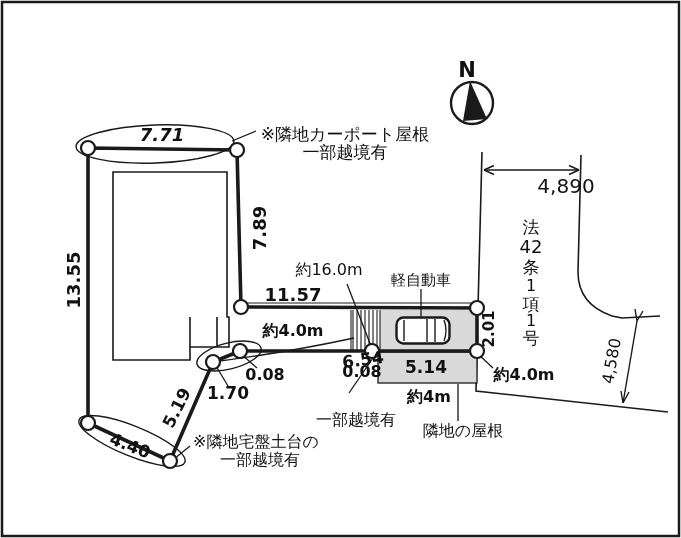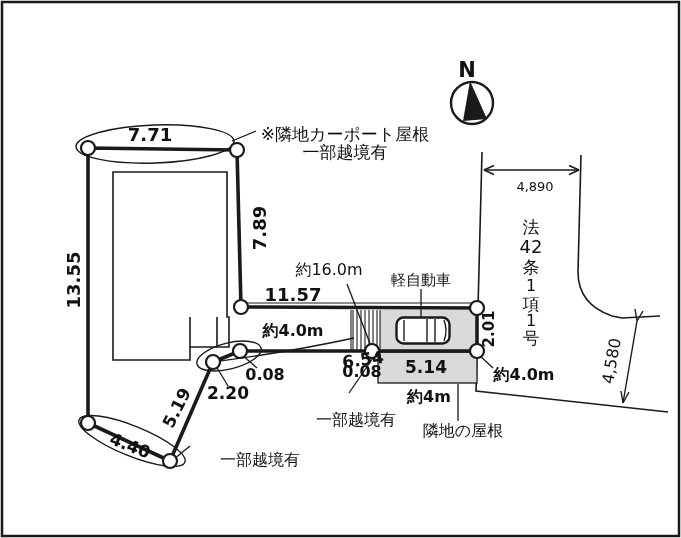--- a/index.html
+++ b/index.html
@@ -106,56 +106,57 @@
       <circle cx="170" cy="461" r="7"></circle>
       <circle cx="88" cy="423" r="7"></circle>
     </g>
 
     <g>
       <circle cx="472" cy="103" r="21" fill="none" stroke="#1a1a1a" stroke-width="2.4"></circle>
       <polygon points="470,81 487,119 463,121" fill="#1a1a1a"></polygon>
     </g>
   </svg>
 
-  <div class="lbl num" style="left:150px;top:135px;font-size:18px;">7.71</div>
+  <div class="lbl num" style="left:162px;top:135px;font-size:18px;font-style:italic;">7.71</div>
   <div class="lbl jp" style="left:345px;top:134px;font-size:17px;">※隣地カーポート屋根</div>
   <div class="lbl jp" style="left:345px;top:152px;font-size:17px;">一部越境有</div>
 
   <div class="lbl num" style="left:74px;top:280px;font-size:18px;transform:translate(-50%,-50%) rotate(-90deg);">13.55</div>
   <div class="lbl num" style="left:260px;top:228px;font-size:18px;transform:translate(-50%,-50%) rotate(-90deg);">7.89</div>
 
   <div class="lbl jp" style="left:329px;top:270px;">約16.0m</div>
   <div class="lbl jp" style="left:421px;top:280px;font-size:15px;">軽自動車</div>
 
   <div class="lbl num" style="left:293px;top:295px;font-size:18px;">11.57</div>
   <div class="lbl num" style="left:293px;top:331px;font-size:16px;">約4.0m</div>
   <div class="lbl num" style="left:363px;top:360px;transform:translate(-50%,-50%) rotate(-8deg);">6.54</div>
   <div class="lbl num" style="left:265px;top:375px;font-size:16px;">0.08</div>
-  <div class="lbl num" style="left:228px;top:393px;">2.20</div>
+  <div class="lbl num" style="left:228px;top:393px;">1.70</div>
   <div class="lbl num" style="left:362px;top:372px;font-size:16px;">0.08</div>
 
   <div class="lbl jp" style="left:356px;top:420px;">一部越境有</div>
 
   <div class="lbl num" style="left:426px;top:367px;">5.14</div>
   <div class="lbl num" style="left:429px;top:397px;font-size:16px;">約4m</div>
   <div class="lbl jp" style="left:463px;top:431px;">隣地の屋根</div>
 
   <div class="lbl num" style="left:489px;top:329px;font-size:15px;transform:translate(-50%,-50%) rotate(-90deg);">2.01</div>
   <div class="lbl num" style="left:524px;top:375px;font-size:16px;">約4.0m</div>
 
-  <div class="lbl num" style="left:535px;top:186px;font-size:13px;font-weight:500;">4,890</div>
+  <div class="lbl num" style="left:566px;top:186px;font-size:20px;font-weight:500;">4,890</div>
   <div class="lbl num" style="left:612px;top:361px;font-size:16px;font-weight:500;transform:translate(-50%,-50%) rotate(-80deg);">4,580</div>
 
   <div class="lbl jp" style="left:531px;top:227px;font-size:17px;">法</div>
   <div class="lbl num" style="left:531px;top:247px;font-size:18px;font-weight:500;">42</div>
   <div class="lbl jp" style="left:531px;top:267px;font-size:17px;">条</div>
   <div class="lbl num" style="left:531px;top:286px;font-size:16px;font-weight:500;">1</div>
   <div class="lbl jp" style="left:531px;top:304px;font-size:17px;">項</div>
   <div class="lbl num" style="left:531px;top:321px;font-size:16px;font-weight:500;">1</div>
   <div class="lbl jp" style="left:531px;top:338px;font-size:17px;">号</div>
 
+  <div class="lbl jp" style="left:256px;top:442px;">※隣地宅盤土台の</div>
   <div class="lbl jp" style="left:260px;top:460px;">一部越境有</div>
 
   <div class="lbl num" style="left:130px;top:446px;transform:translate(-50%,-50%) rotate(21deg);">4.40</div>
   <div class="lbl num" style="left:177px;top:408px;transform:translate(-50%,-50%) rotate(-63deg);">5.19</div>
 
   <div class="lbl" style="left:467px;top:70px;font-size:21px;font-weight:bold;">N</div>
 </div>
 
 </body></html>

